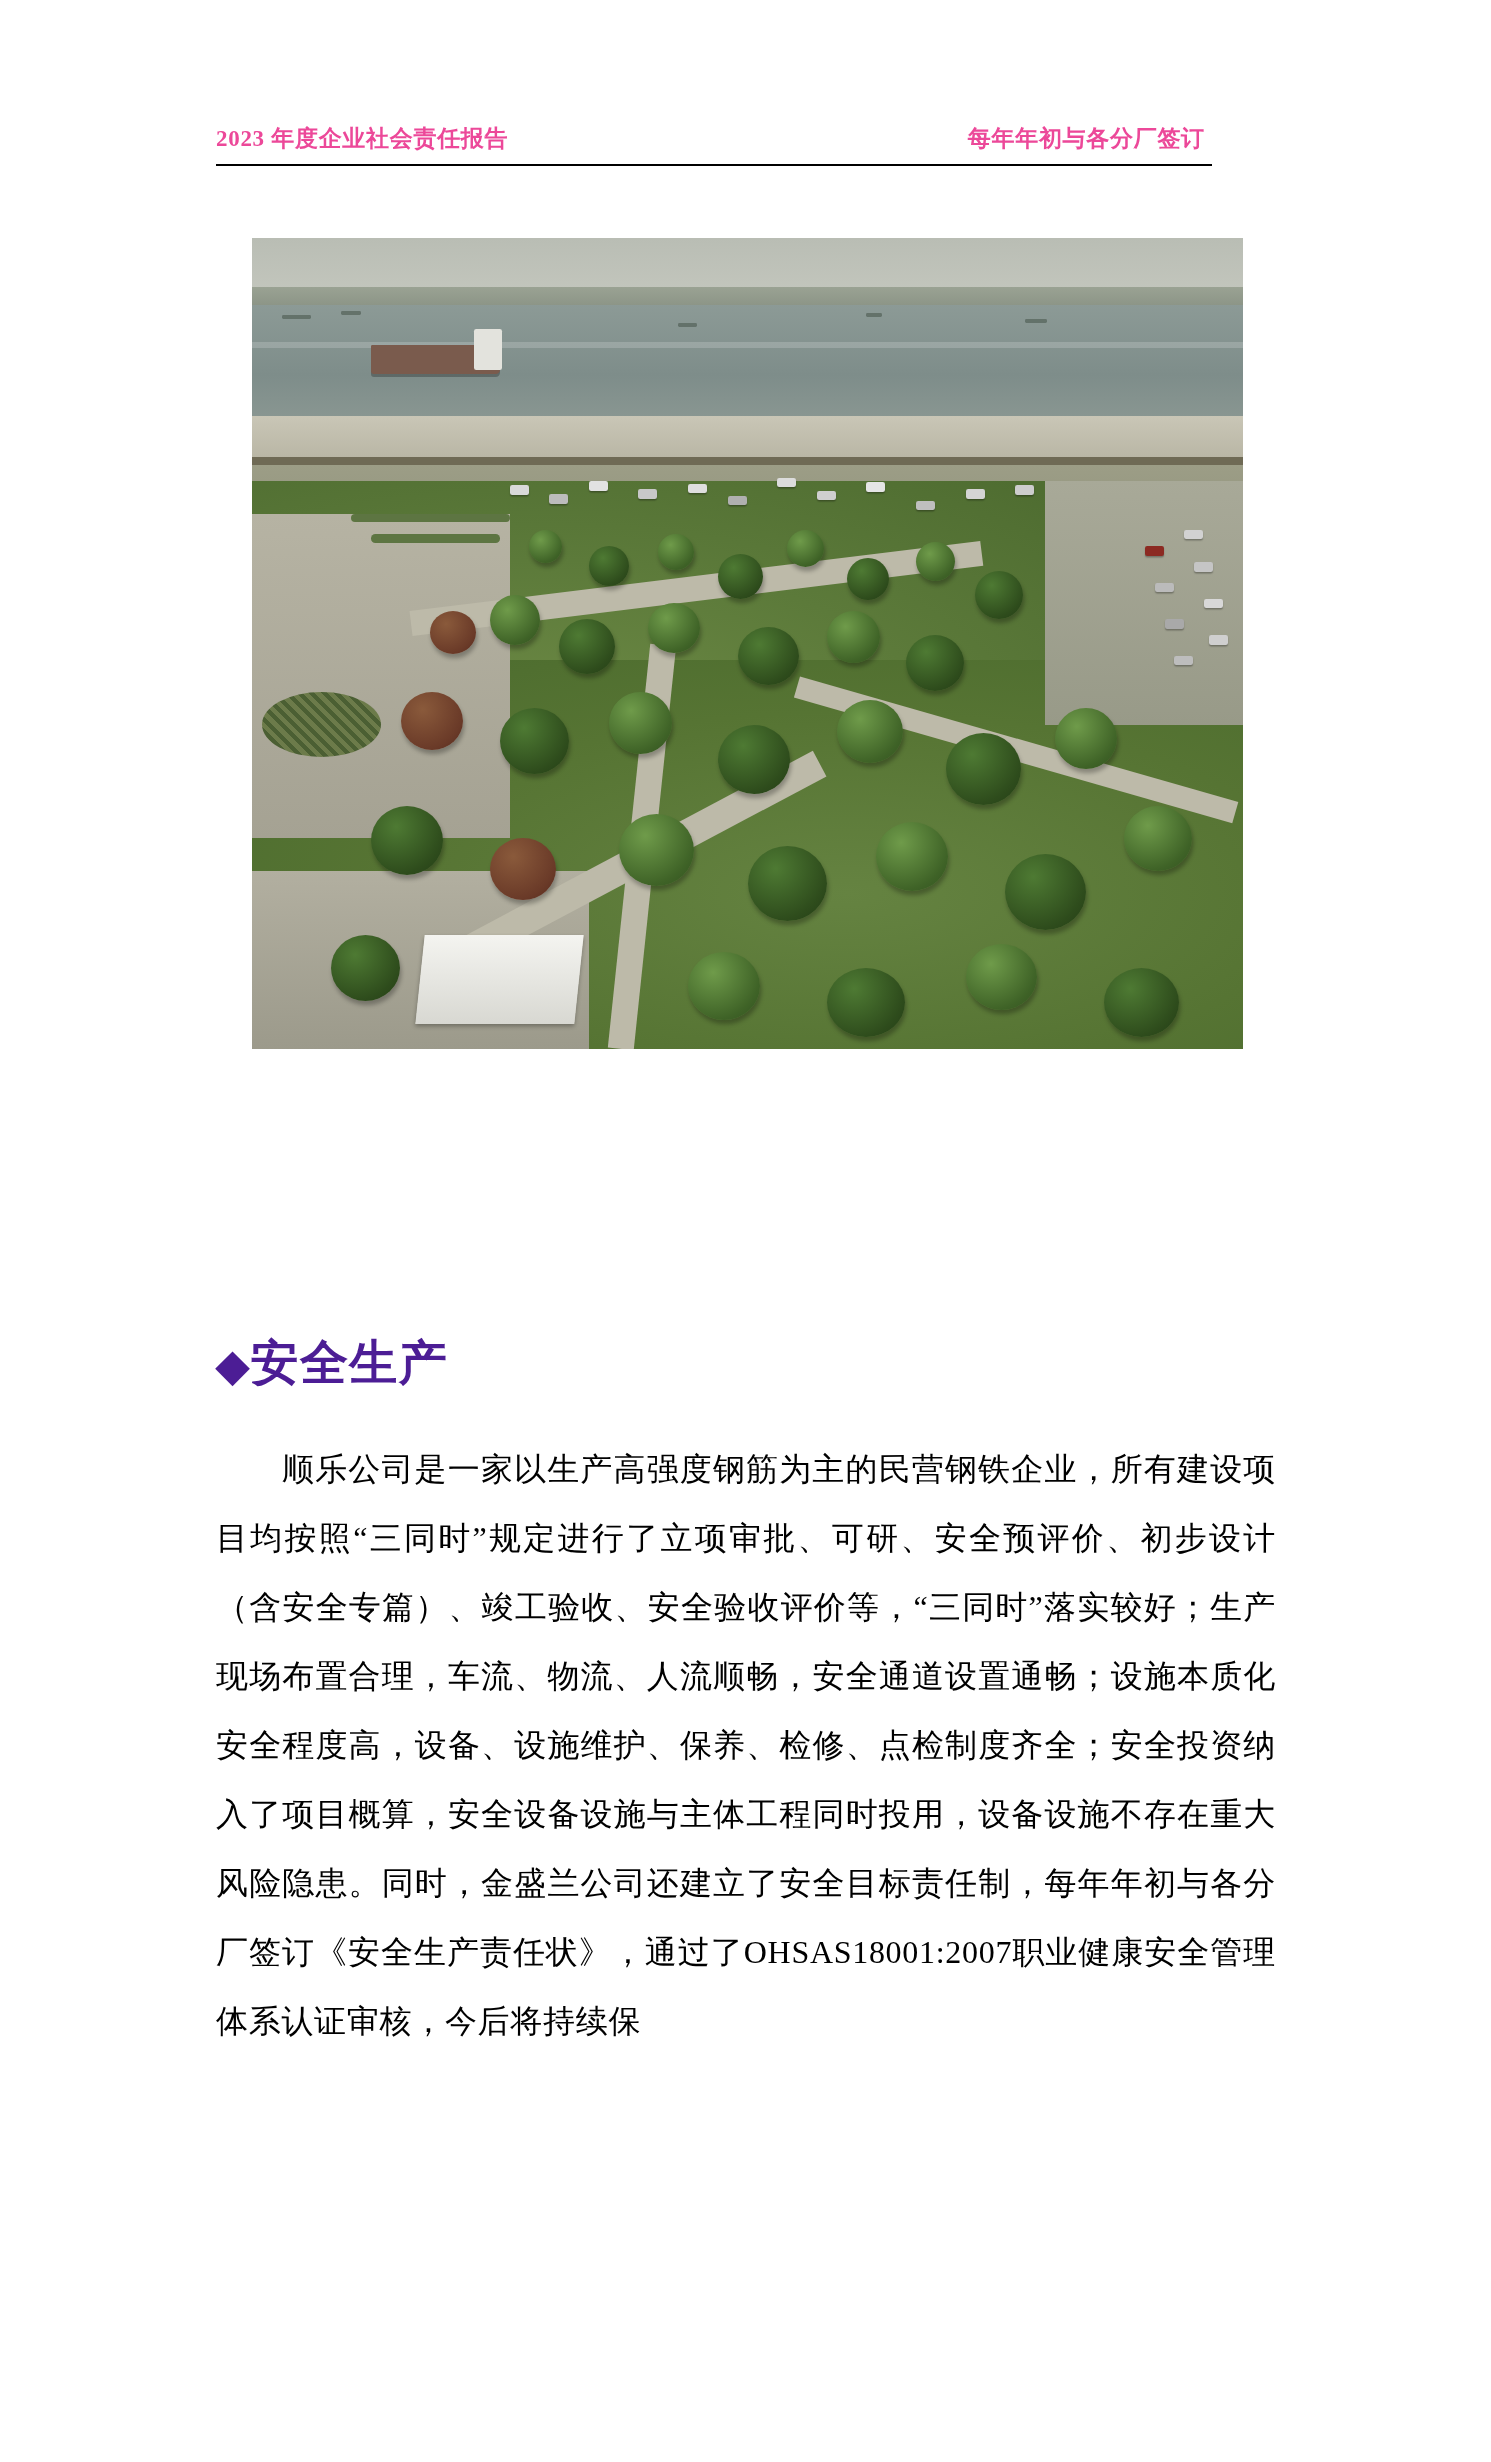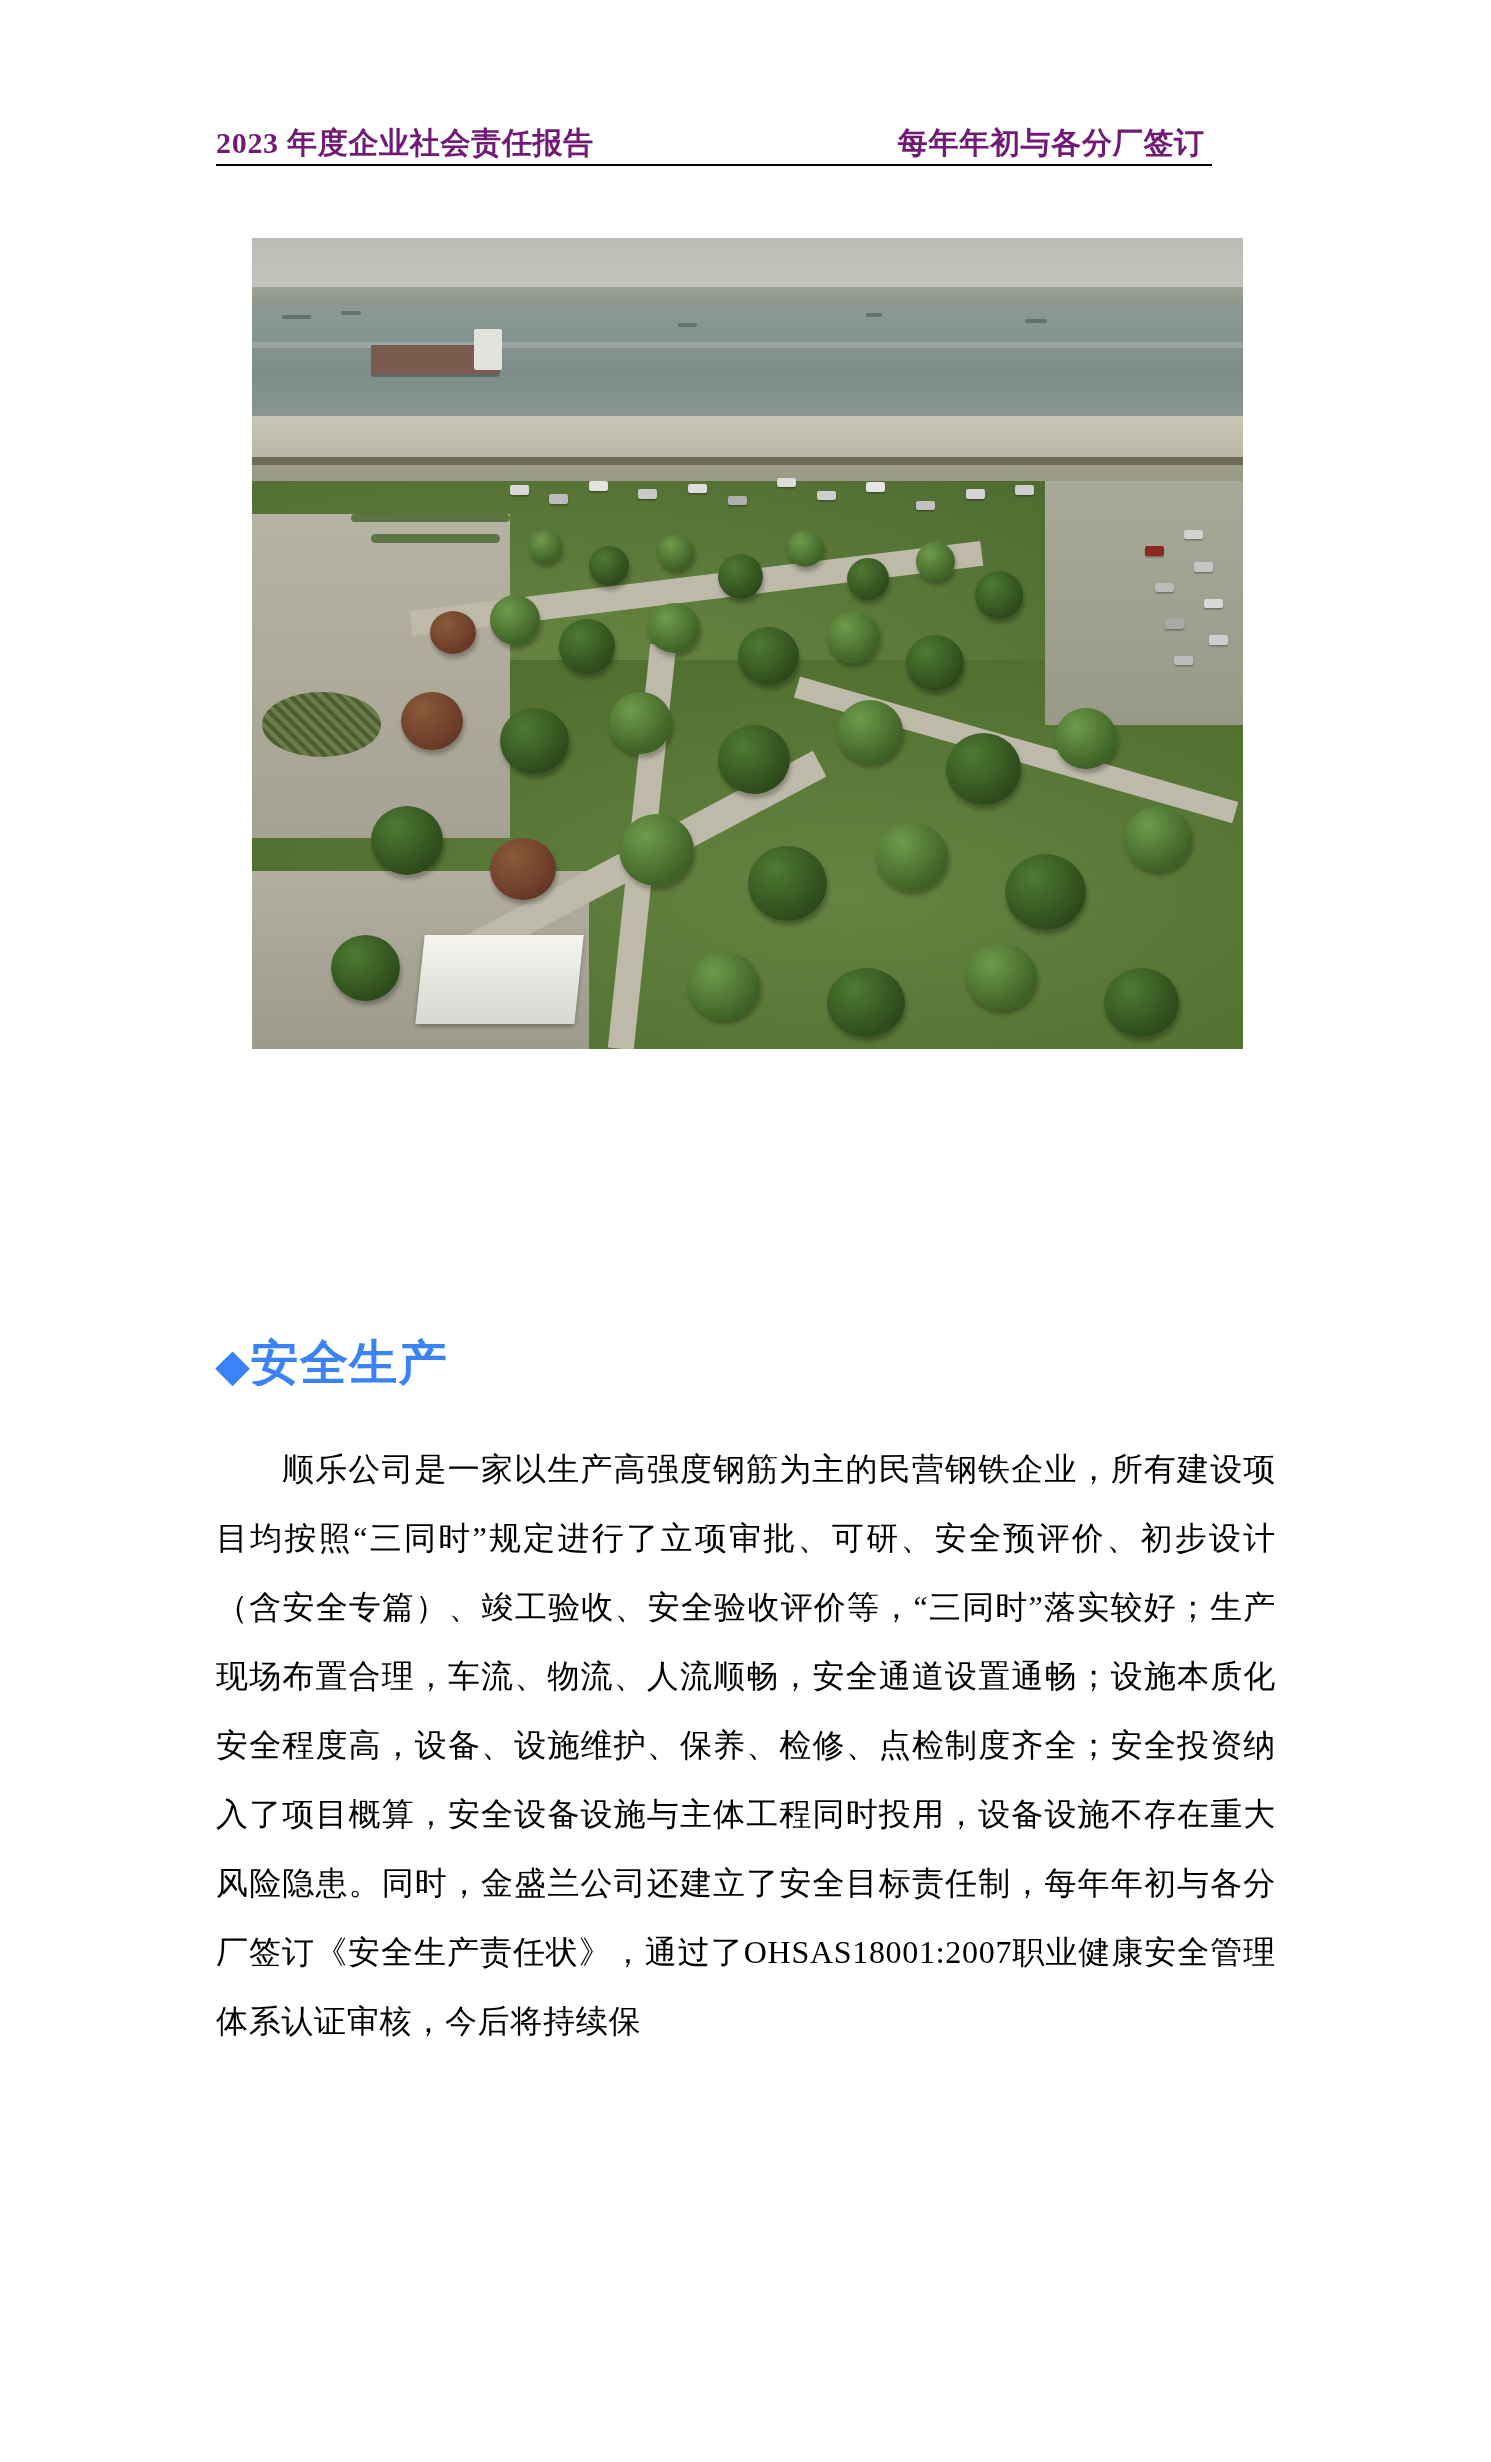--- a/index.html
+++ b/index.html
@@ -21,22 +21,22 @@
 
   
   .header {
     position: absolute;
     left: 216px;
     top: 123px;
     width: 996px;
     display: flex;
     justify-content: space-between;
     align-items: flex-end;
-    font-size: 30px;
-    color: #701a75;
+    font-size: 23px;
+    color: #ec4899;
     letter-spacing: 0.7px;
   }
   .header-left {
     font-family: "Liberation Serif", "DejaVu Serif", serif;
     font-weight: 600;
     white-space: nowrap;
   }
   .header-right {
     font-family: "Liberation Serif", "DejaVu Serif", serif;
     font-weight: 600;
@@ -262,21 +262,21 @@
   }
 
   
   .section-heading {
     position: absolute;
     left: 216px;
     top: 1291px;
     font-family: Liberation Sans, sans-serif;
     font-weight: bold;
     font-size: 48px;
-    color: #3b82f6;
+    color: #4c1d95;
     letter-spacing: 1.4px;
     white-space: nowrap;
   }
   .diamond-mark {
     display: inline-block;
     font-size: 43px;
     line-height: 1;
     vertical-align: -1.4px;
   }
 

